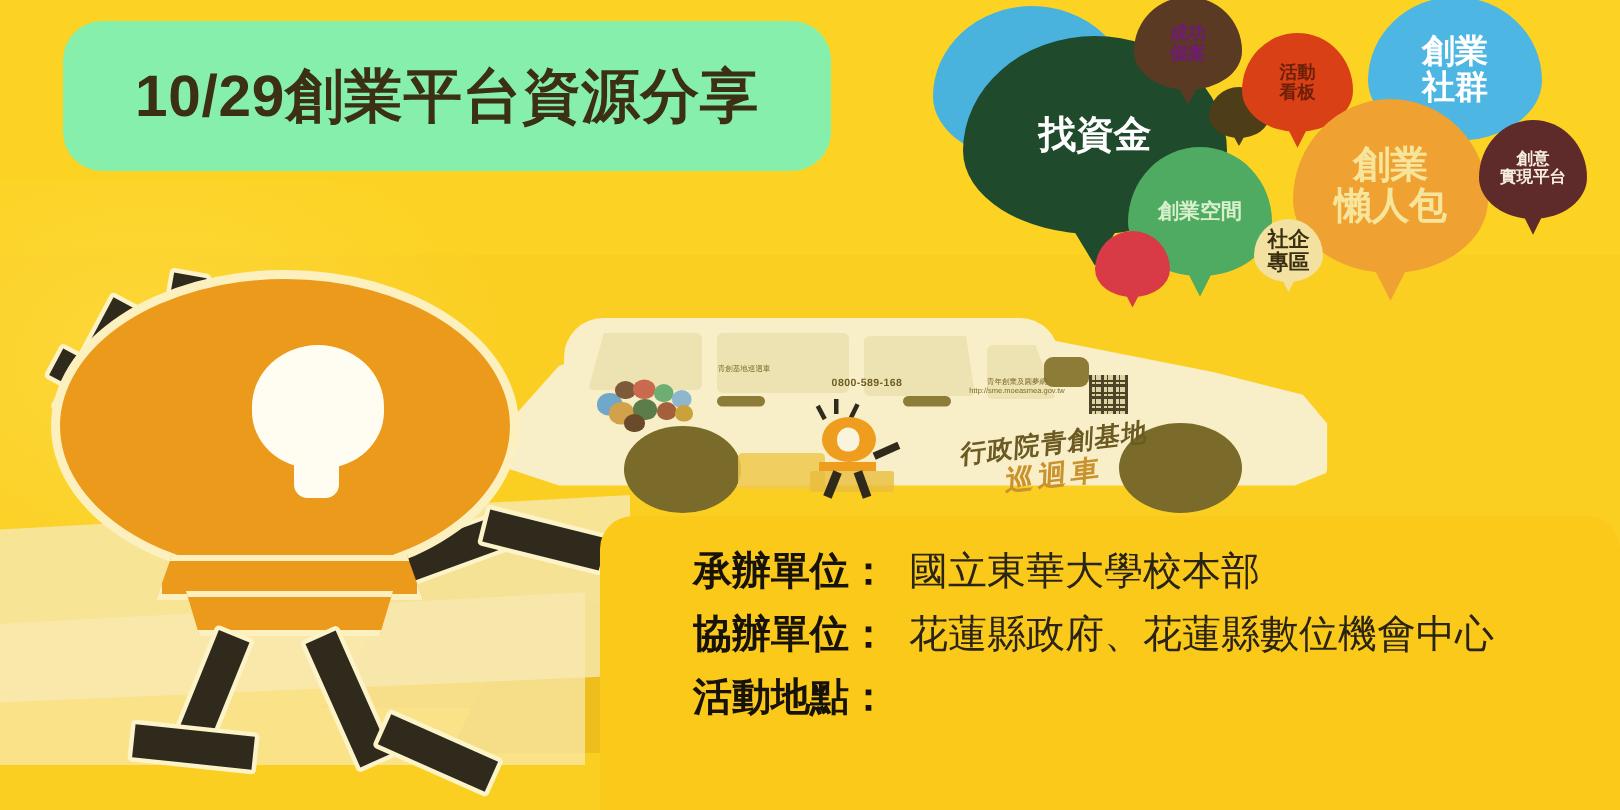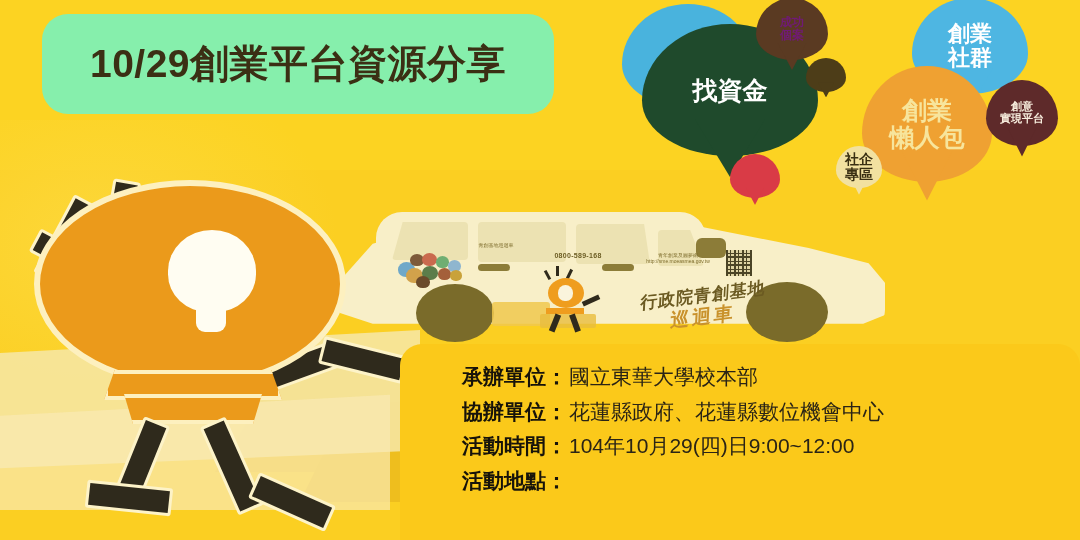--- a/index.html
+++ b/index.html
@@ -194,22 +194,23 @@
   #car-box2{position:absolute;left:200px;top:118px;width:56px;height:14px;background:#e8bd3d;opacity:.8;border-radius:2px;}
 
   
   #info-panel{
     position:absolute;left:400px;top:344px;width:680px;height:196px;
     background:#fbc91a;border-radius:22px 22px 0 0;
   }
   .info-row{
     display:flex;align-items:baseline;
     padding-left:62px;margin-top:4px;
-    font-size:21px;line-height:1.46;
-    font-family:"Liberation Sans","DejaVu Sans",sans-serif;
+    font-size:26px;line-height:1.46;
+    font-family:"Liberation Sans","DejaVu Sans",sans-serif;
+    gap:12px;
   }
   #info-rows{padding-top:14px;}
   .info-label{font-weight:bold;color:#17130a;white-space:nowrap;}
   .info-value{color:#2a2416;white-space:nowrap;margin-left:2px;}
 </style>
 </head>
 <body>
 
 <div id="poster">
 
@@ -234,31 +235,42 @@
       <div class="bubble" style="left: 156px; top: 2px; width: 72px; height: 62px;">
         <div class="bshape" style="background: rgb(90, 58, 34);"></div>
         <div class="btail" style="background: rgb(90, 58, 34);"></div>
         <div class="blabel" style="color: #701a75; font-size: 12px; white-space: pre-line;">成功
 個案</div>
       </div>
       <div class="bubble" style="left: 206px; top: 62px; width: 40px; height: 34px;">
         <div class="bshape" style="background: rgb(77, 61, 24);"></div>
         <div class="btail" style="background: rgb(77, 61, 24);"></div>
       </div>
+      <div class="bubble" style="left: 228px; top: 26px; width: 74px; height: 66px;">
+        <div class="bshape" style="background: rgb(217, 64, 22);"></div>
+        <div class="btail" style="background: rgb(217, 64, 22);"></div>
+        <div class="blabel" style="color: rgb(109, 32, 8); font-size: 12px; white-space: pre-line;">活動
+看板</div>
+      </div>
       <div class="bubble" style="left: 312px; top: 2px; width: 116px; height: 96px;">
         <div class="bshape" style="background: rgb(78, 182, 226);"></div>
         <div class="btail" style="background: rgb(78, 182, 226);"></div>
         <div class="blabel" style="color: rgb(255, 255, 255); font-size: 22px; white-space: pre-line;">創業
 社群</div>
       </div>
       <div class="bubble" style="left: 262px; top: 70px; width: 130px; height: 116px;">
         <div class="bshape" style="background: rgb(239, 161, 50);"></div>
         <div class="btail" style="background: rgb(239, 161, 50);"></div>
         <div class="blabel" style="color: rgb(247, 229, 156); font-size: 25px; white-space: pre-line;">創業
 懶人包</div>
+      </div>
+      <div class="bubble" style="left: 152px; top: 102px; width: 96px; height: 86px;">
+        <div class="bshape" style="background: rgb(79, 170, 98);"></div>
+        <div class="btail" style="background: rgb(79, 170, 98);"></div>
+        <div class="blabel" style="color: rgb(215, 240, 203); font-size: 14px; white-space: pre-line;">創業空間</div>
       </div>
       <div class="bubble" style="left: 130px; top: 158px; width: 50px; height: 44px;">
         <div class="bshape" style="background: rgb(217, 59, 70);"></div>
         <div class="btail" style="background: rgb(217, 59, 70);"></div>
       </div>
       <div class="bubble" style="left: 236px; top: 150px; width: 46px; height: 42px;">
         <div class="bshape" style="background: rgb(242, 225, 160);"></div>
         <div class="btail" style="background: rgb(242, 225, 160);"></div>
         <div class="blabel" style="color: rgb(58, 47, 18); font-size: 14px; white-space: pre-line;">社企
 專區</div>
@@ -344,22 +356,18 @@
     <div id="info-rows">
         <div class="info-row">
           <span class="info-label">承辦單位：</span>
           <span class="info-value">國立東華大學校本部</span>
         </div>
         <div class="info-row">
           <span class="info-label">協辦單位：</span>
           <span class="info-value">花蓮縣政府、花蓮縣數位機會中心</span>
         </div>
         <div class="info-row">
-          <span class="info-label">活動時間：</span>
-          <span class="info-value">104年10月29(四)日9:00~12:00</span>
-        </div>
-        <div class="info-row">
           <span class="info-label">活動地點：</span>
         </div>
       </div>
   </div>
 
 </div>
 
 </body></html>

